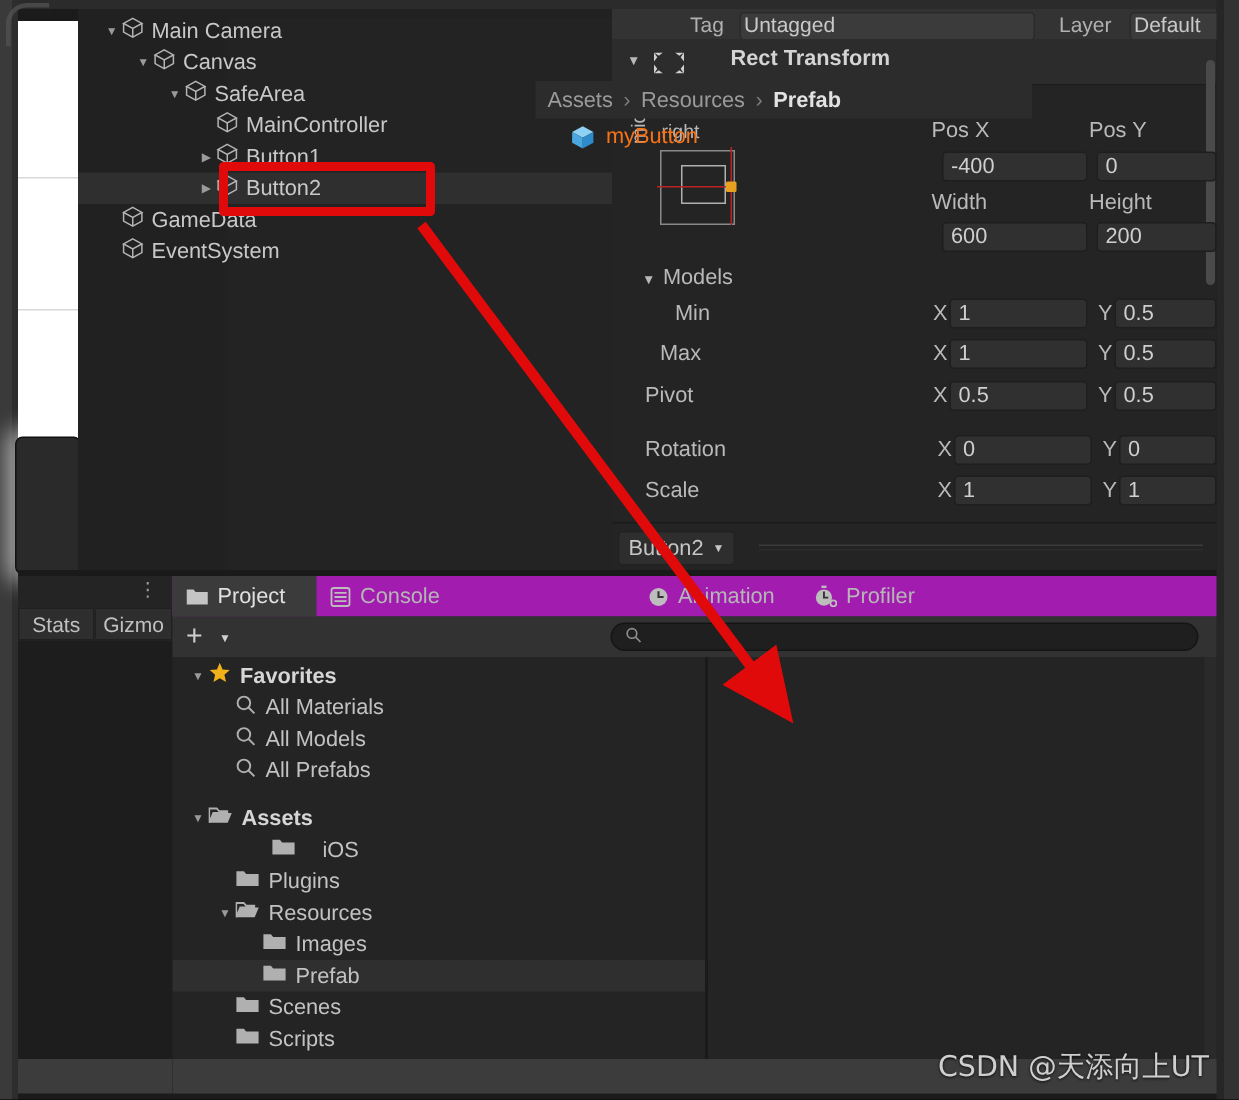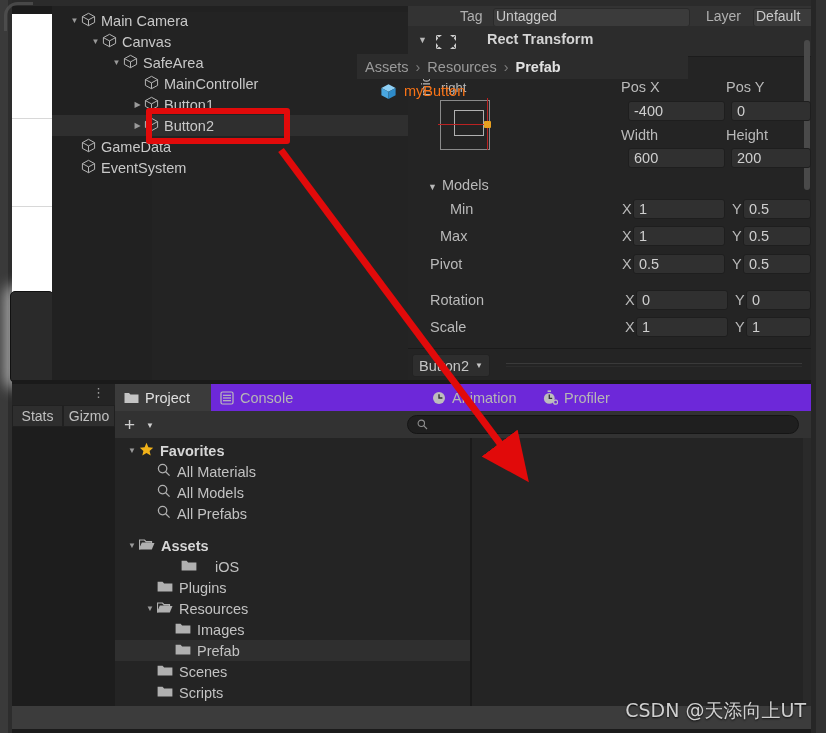--- a/index.html
+++ b/index.html
@@ -75,21 +75,21 @@
 
   
   .statsbar{position:absolute;left:12px;top:384px;width:103px;height:38px;background:#242424;}
   .kebab{position:absolute;left:92px;top:390px;font-size:13px;color:#9a9a9a;letter-spacing:0;line-height:5px;}
   .statsbtn{position:absolute;top:405px;height:22px;background:#2e2e2e;border:1px solid #202020;
      font-size:14px;color:#c0c0c0;display:flex;align-items:center;justify-content:center;box-sizing:border-box;}
   .leftcol-bottom{position:absolute;left:12px;top:422px;width:103px;height:307px;background:#1d1d1d;}
 
   
   .proj{position:absolute;left:115px;top:384px;width:696px;height:345px;background:#242424;}
-  .tabbar{position:absolute;left:0;top:0;width:696px;height:27px;background:#6d28d9;}
+  .tabbar{position:absolute;left:0;top:0;width:696px;height:27px;background:#a21caf;}
   .tab{position:absolute;top:0;height:27px;display:flex;align-items:center;gap:6px;
       font-size:14.5px;color:#b6b6b6;padding:0 9px;box-sizing:border-box;white-space:nowrap;}
   .tab.active{background:#3b3b3b;color:#e0e0e0;}
   .toolbar{position:absolute;left:0;top:27px;width:696px;height:27px;background:#323232;border-bottom:1px solid #1c1c1c;}
   .plus{position:absolute;left:9px;top:31px;font-size:19px;color:#cfcfcf;line-height:19px;}
   .plus-cv{position:absolute;left:31px;top:37px;font-size:8px;color:#cfcfcf;}
   .searchbox{position:absolute;left:292px;top:31px;width:392px;height:19px;background:#1f1f1f;
       border:1px solid #151515;border-radius:10px;display:flex;align-items:center;padding-left:9px;box-sizing:border-box;}
   .searchbox .ph{font-size:12px;color:#6a6a6a;margin-left:7px;}
 

